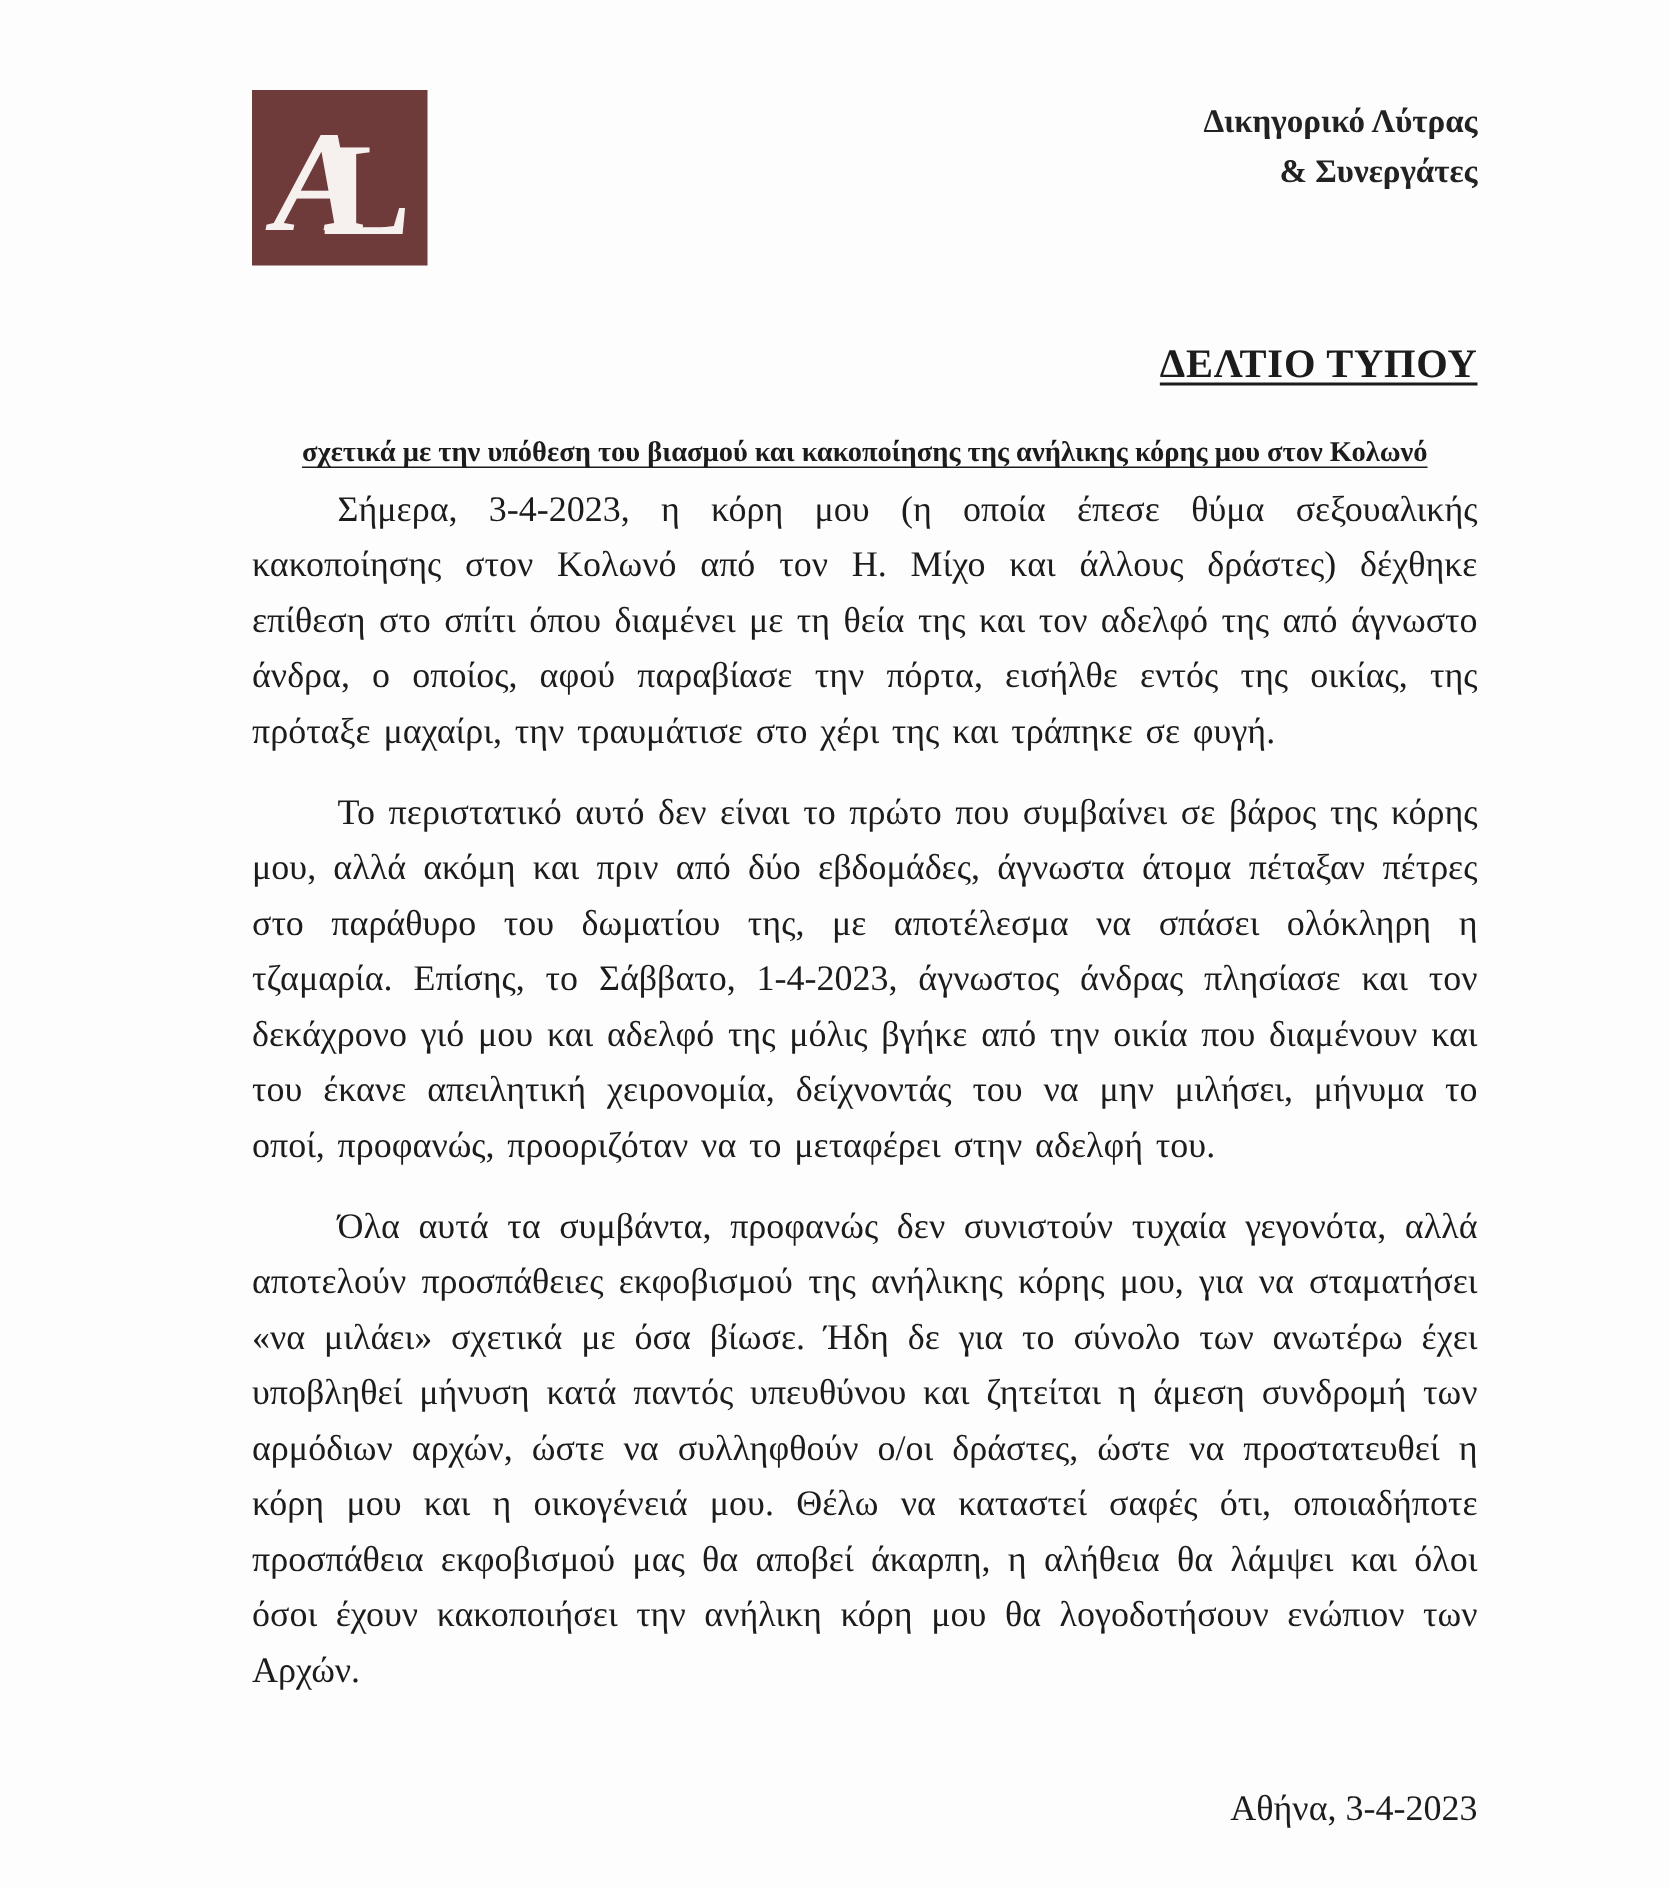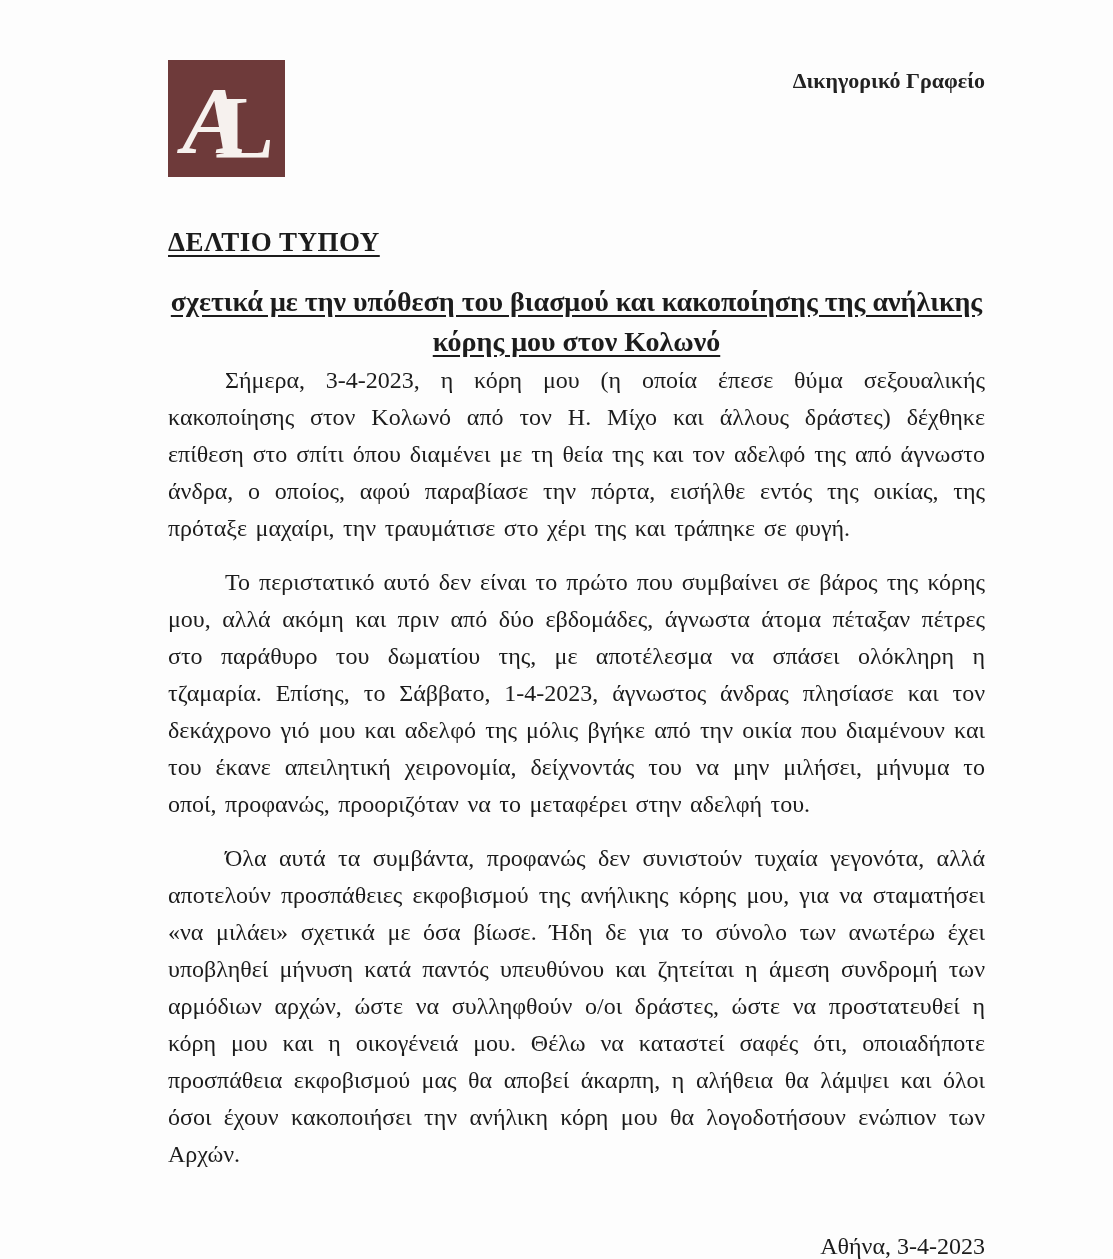--- a/index.html
+++ b/index.html
@@ -51,32 +51,32 @@
     text-align: right;
     font-weight: bold;
     font-size: 22px;
     line-height: 33px;
     padding-top: 4px;
     color: #222;
   }
   
   .title {
     margin-top: 50px;
-    text-align: left;
+    text-align: right;
     font-weight: bold;
     font-size: 27px;
     letter-spacing: 0.5px;
     text-decoration: underline;
     text-underline-offset: 4px;
   }
   .subtitle {
     margin-top: 24px;
     text-align: center;
     font-weight: bold;
-    font-size: 28px;
+    font-size: 19px;
     line-height: 40px;
     text-decoration: underline;
     text-underline-offset: 4px;
   }
   
   .body-text { }
   .body-text p {
     margin: 0 0 17px 0;
     text-align: justify;
     text-indent: 57px;
@@ -97,21 +97,22 @@
 <body>
 
 <div class="page">
 
   <div class="header">
     <div class="logo" style="background-color: rgb(110, 58, 58);">
       <span class="letter letter-a">A</span>
       <span class="letter letter-l">L</span>
     </div>
     <div class="firm-block">
-      <div>Δικηγορικό Γραφείο</div>
+      <div>Δικηγορικό Λύτρας</div>
+      <div>&amp; Συνεργάτες</div>
     </div>
   </div>
 
   <div class="title">ΔΕΛΤΙΟ ΤΥΠΟΥ</div>
 
   <div class="subtitle">σχετικά με την υπόθεση του βιασμού και κακοποίησης της ανήλικης κόρης μου στον Κολωνό</div>
 
   <div class="body-text">
     <p>Σήμερα, 3-4-2023, η κόρη μου (η οποία έπεσε θύμα σεξουαλικής κακοποίησης στον Κολωνό από τον Η. Μίχο και άλλους δράστες) δέχθηκε επίθεση στο σπίτι όπου διαμένει με τη θεία της και τον αδελφό της από άγνωστο άνδρα, ο οποίος, αφού παραβίασε την πόρτα, εισήλθε εντός της οικίας, της πρόταξε μαχαίρι, την τραυμάτισε στο χέρι της και τράπηκε σε φυγή.</p>
     <p>Το περιστατικό αυτό δεν είναι το πρώτο που συμβαίνει σε βάρος της κόρης μου, αλλά ακόμη και πριν από δύο εβδομάδες, άγνωστα άτομα πέταξαν πέτρες στο παράθυρο του δωματίου της, με αποτέλεσμα να σπάσει ολόκληρη η τζαμαρία. Επίσης, το Σάββατο, 1-4-2023, άγνωστος άνδρας πλησίασε και τον δεκάχρονο γιό μου και αδελφό της μόλις βγήκε από την οικία που διαμένουν και του έκανε απειλητική χειρονομία, δείχνοντάς του να μην μιλήσει, μήνυμα το οποί, προφανώς, προοριζόταν να το μεταφέρει στην αδελφή του.</p>

